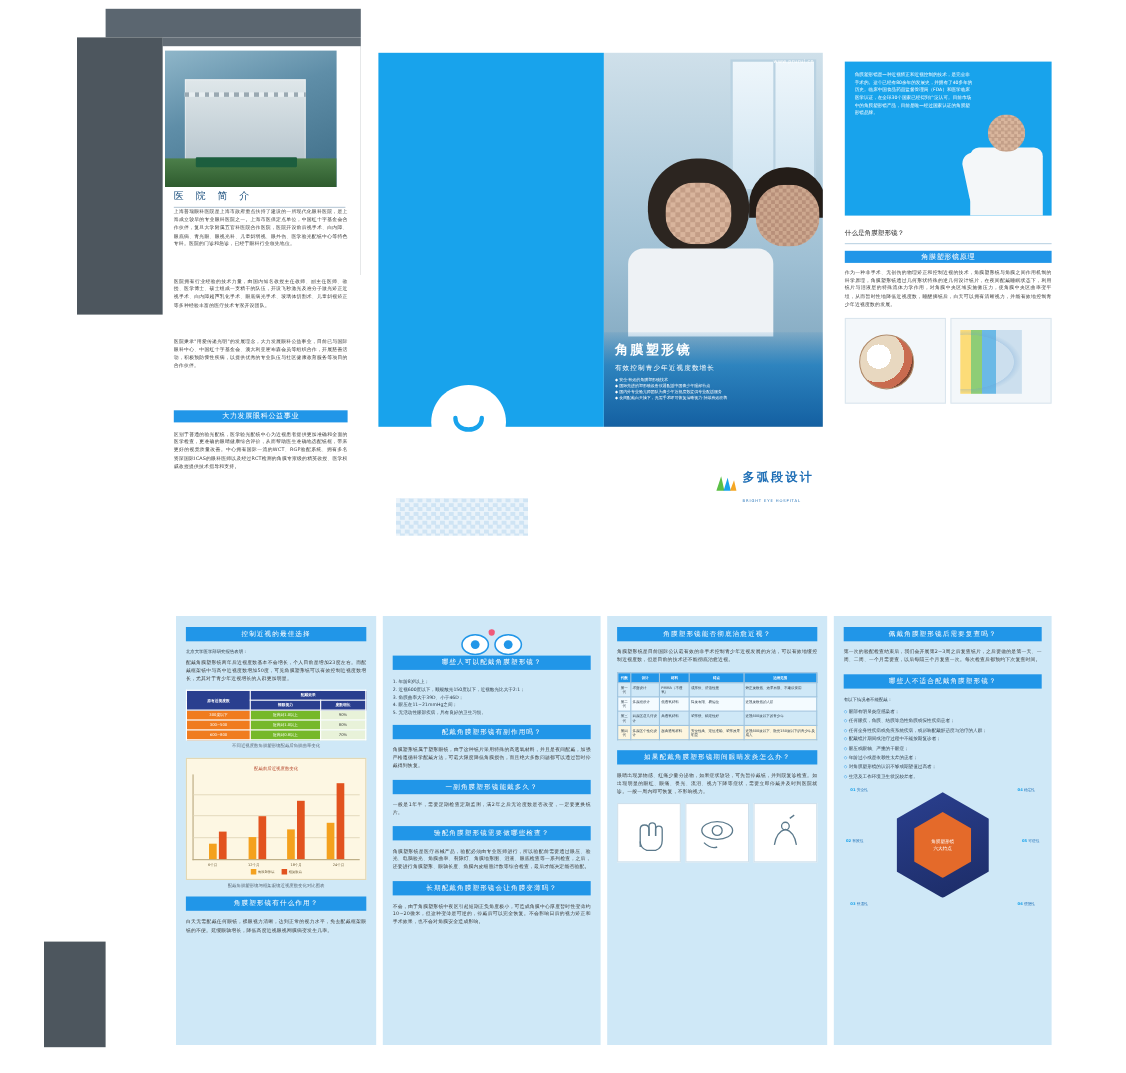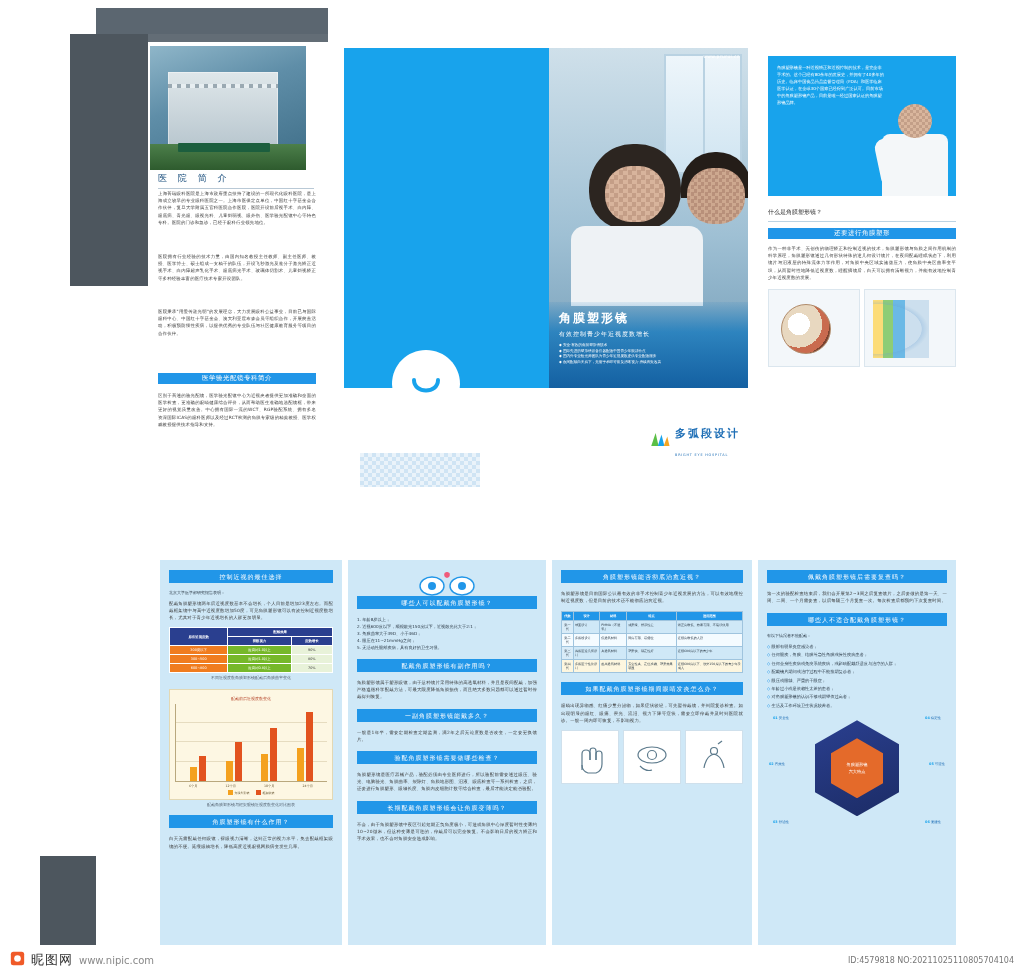--- a/index.html
+++ b/index.html
@@ -262,21 +262,21 @@
   </div>
 
   <div class="abs" style="left:158px; top:172px; width:156px;">
     <div class="sec-title">医 院 简 介</div>
   </div>
 
   <div class="abs body-cn" style="left:158px; top:190px; width:158px;">上海普瑞眼科医院是上海市政府重点扶持了建设的一所现代化眼科医院，是上海成立较早的专业眼科医院之一。上海市医保定点单位，中国红十字基金会合作伙伴，复旦大学附属五官科医院合作医院，医院开设前后视手术、白内障、眼底病、青光眼、眼视光科、儿童斜弱视、眼外伤、医学验光配镜中心等特色专科。医院的门诊和急诊，已经于眼科行业领先地位。</div>
   <div class="abs body-cn" style="left:158px; top:253px; width:158px;">医院拥有行业经验的技术力量，由国内知名教授主任教师、副主任医师、教授、医学博士、硕士组成一支精干的队伍，开设飞秒激光及准分子激光矫正近视手术、白内障超声乳化手术、眼底病光手术、玻璃体切割术、儿童斜视矫正等多种经验丰富的医疗技术专家开设团队。</div>
   <div class="abs body-cn" style="left:158px; top:308px; width:158px;">医院秉承"用爱传递光明"的发展理念，大力发展眼科公益事业，目前已与国际眼科中心、中国红十字基金会、澳大利亚霍布森会员等组织合作，开展慈善活动，积极预防慢性疾病，以提供优秀的专业队伍与社区健康教育服务等项目的合作伙伴。</div>
 
-  <div class="abs blue-bar" style="left:158px; top:373px; width:158px;">医学验光配镜专科简介</div>
+  <div class="abs blue-bar" style="left:158px; top:373px; width:158px;">大力发展眼科公益事业</div>
   <div class="abs body-cn" style="left:158px; top:392px; width:158px;">区别于普通的验光配镜，医学验光配镜中心为近视患者提供更加准确和全面的医学检查，更准确的眼睛健康综合评价，从而帮助医生准确地选配镜框，带来更好的视觉质量改善。中心拥有国际一流的WCT、RGP验配系统、拥有多名资深国际ICAS的眼科医师以及经过RCT检测的角膜专家级的精英教授、医学权威教授提供技术指导和支持。</div>
 
   <div class="abs cover-wrap">
 
     <div class="abs cover-blue"></div>
 
     <div class="logo-pin">
       <svg viewBox="0 0 72 92" width="72" height="92">
         <path d="M36 2 C17 2 2 17 2 36 C2 58 36 90 36 90 C36 90 70 58 70 36 C70 17 55 2 36 2 Z" fill="#ffffff"></path>
         <path d="M24 32 C24 46 48 46 48 32" stroke="#18a3ec" stroke-width="4" fill="none" stroke-linecap="round"></path>
@@ -329,21 +329,21 @@
         <div class="arm"></div>
         <div class="coat"></div>
         <div class="head"></div>
       </div>
     </div>
 
     <div style="margin-top:12px; font-size:6px; color:#2c2c2c; border-bottom:1px solid #bcd3e3; padding-bottom:4px;">
       <span>什么是角膜塑形镜？</span>
     </div>
 
-    <div class="blue-bar" style="margin-top:6px;">还要进行角膜塑形</div>
+    <div class="blue-bar" style="margin-top:6px;">角膜塑形镜原理</div>
 
     <div class="body-cn" style="margin-top:6px;">作为一种非手术、无创伤的物理矫正和控制近视的技术，角膜塑形镜与角膜之间作用机制的科学原理，角膜塑形镜通过几何形状特殊的逆几何设计镜片，在夜间配戴睡眠状态下，利用镜片与泪液层的特殊流体力学作用，对角膜中央区域实施微压力，使角膜中央区曲率变平坦，从而暂时性地降低近视度数，睡醒摘镜后，白天可以拥有清晰视力，并能有效地控制青少年近视度数的发展。</div>
 
     <div class="eye-diagram">
       <div class="eye-box">
         <div class="eyeball"></div>
       </div>
       <div class="eye-box">
         <div class="cornea-curve"></div>
       </div>
@@ -590,27 +590,14 @@
             <span style="white-space:pre-line;">角膜塑形镜
 六大特点</span>
           </div>
         </div>
       </div>
     </div>
   </div>
 
   <div class="abs grey-foot"></div>
 
-  <div class="footer">
-    <div class="wm-left">
-      <span>
-        <svg viewBox="0 0 18 18" width="15" height="15">
-          <rect x="1" y="1" width="16" height="16" rx="3" fill="#f05a28"></rect>
-          <circle cx="9" cy="9" r="4" fill="#ffffff"></circle>
-        </svg>
-      </span>
-      <span class="wm-cn">昵图网</span>
-      <span class="wm-url">www.nipic.com</span>
-    </div>
-    <div class="wm-right">ID:4579818 NO:20211025110805704104</div>
-  </div>
 
 </div>
 
 </body></html>

